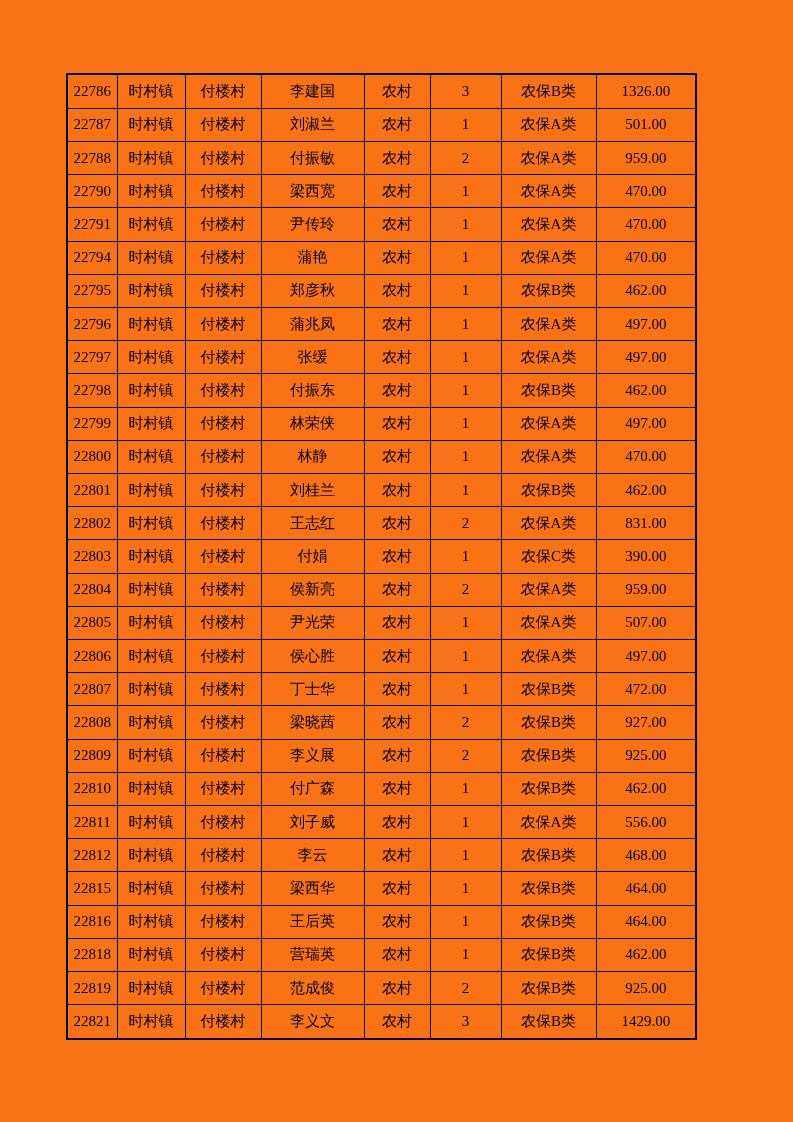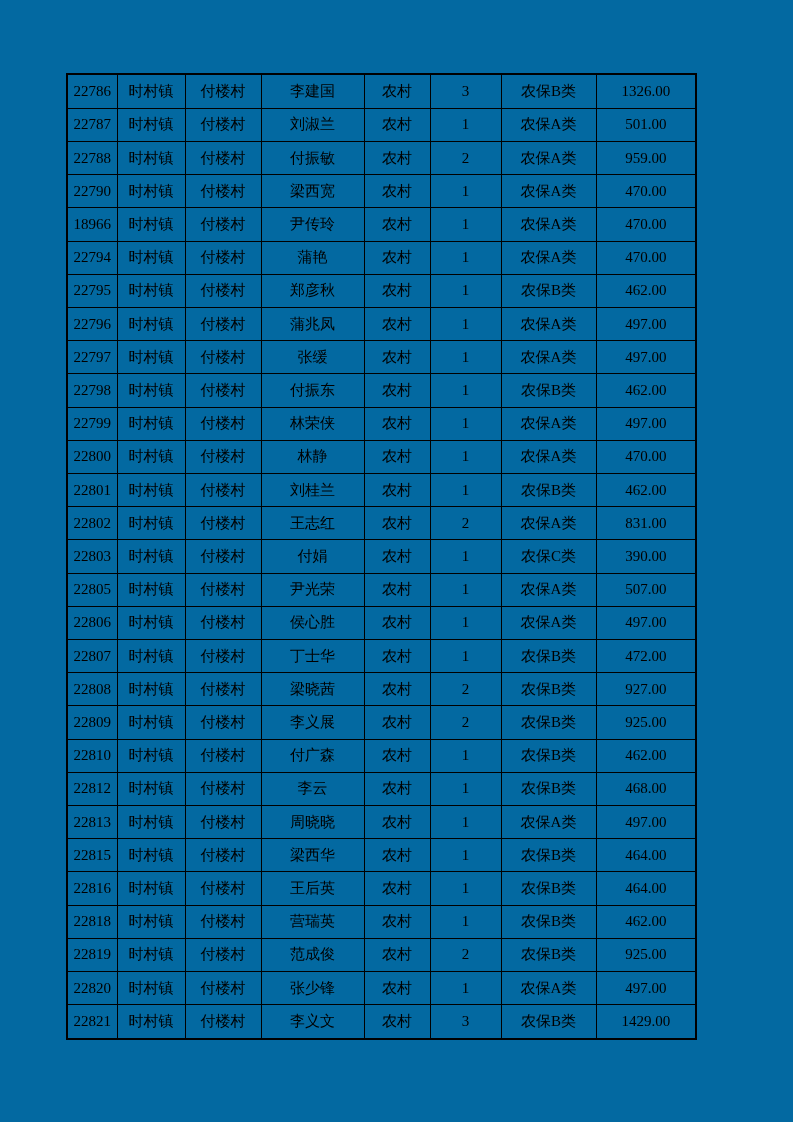--- a/index.html
+++ b/index.html
@@ -4,21 +4,21 @@
 <style>
   html, body {
     margin: 0;
     padding: 0;
     background: #ffffff;
   }
   .page {
     position: relative;
     width: 793px;
     height: 1122px;
-    background: #0369a1;
+    background: #f97316;
     overflow: hidden;
     font-family: "Liberation Serif", "DejaVu Serif", serif;
     color: #000000;
   }
   table.data-table {
     position: absolute;
     left: 66px;
     top: 73px;
     width: 629px;
     height: 967px;
@@ -87,21 +87,21 @@
     <td>22790</td>
     <td>时村镇</td>
     <td>付楼村</td>
     <td>梁西宽</td>
     <td>农村</td>
     <td>1</td>
     <td>农保A类</td>
     <td>470.00</td>
   </tr>
         <tr>
-    <td>18966</td>
+    <td>22791</td>
     <td>时村镇</td>
     <td>付楼村</td>
     <td>尹传玲</td>
     <td>农村</td>
     <td>1</td>
     <td>农保A类</td>
     <td>470.00</td>
   </tr>
         <tr>
     <td>22794</td>
@@ -197,20 +197,30 @@
     <td>22803</td>
     <td>时村镇</td>
     <td>付楼村</td>
     <td>付娟</td>
     <td>农村</td>
     <td>1</td>
     <td>农保C类</td>
     <td>390.00</td>
   </tr>
         <tr>
+    <td>22804</td>
+    <td>时村镇</td>
+    <td>付楼村</td>
+    <td>侯新亮</td>
+    <td>农村</td>
+    <td>2</td>
+    <td>农保A类</td>
+    <td>959.00</td>
+  </tr>
+        <tr>
     <td>22805</td>
     <td>时村镇</td>
     <td>付楼村</td>
     <td>尹光荣</td>
     <td>农村</td>
     <td>1</td>
     <td>农保A类</td>
     <td>507.00</td>
   </tr>
         <tr>
@@ -257,40 +267,40 @@
     <td>22810</td>
     <td>时村镇</td>
     <td>付楼村</td>
     <td>付广森</td>
     <td>农村</td>
     <td>1</td>
     <td>农保B类</td>
     <td>462.00</td>
   </tr>
         <tr>
+    <td>22811</td>
+    <td>时村镇</td>
+    <td>付楼村</td>
+    <td>刘子威</td>
+    <td>农村</td>
+    <td>1</td>
+    <td>农保A类</td>
+    <td>556.00</td>
+  </tr>
+        <tr>
     <td>22812</td>
     <td>时村镇</td>
     <td>付楼村</td>
     <td>李云</td>
     <td>农村</td>
     <td>1</td>
     <td>农保B类</td>
     <td>468.00</td>
   </tr>
         <tr>
-    <td>22813</td>
-    <td>时村镇</td>
-    <td>付楼村</td>
-    <td>周晓晓</td>
-    <td>农村</td>
-    <td>1</td>
-    <td>农保A类</td>
-    <td>497.00</td>
-  </tr>
-        <tr>
     <td>22815</td>
     <td>时村镇</td>
     <td>付楼村</td>
     <td>梁西华</td>
     <td>农村</td>
     <td>1</td>
     <td>农保B类</td>
     <td>464.00</td>
   </tr>
         <tr>
@@ -315,30 +325,20 @@
   </tr>
         <tr>
     <td>22819</td>
     <td>时村镇</td>
     <td>付楼村</td>
     <td>范成俊</td>
     <td>农村</td>
     <td>2</td>
     <td>农保B类</td>
     <td>925.00</td>
-  </tr>
-        <tr>
-    <td>22820</td>
-    <td>时村镇</td>
-    <td>付楼村</td>
-    <td>张少锋</td>
-    <td>农村</td>
-    <td>1</td>
-    <td>农保A类</td>
-    <td>497.00</td>
   </tr>
         <tr>
     <td>22821</td>
     <td>时村镇</td>
     <td>付楼村</td>
     <td>李义文</td>
     <td>农村</td>
     <td>3</td>
     <td>农保B类</td>
     <td>1429.00</td>

